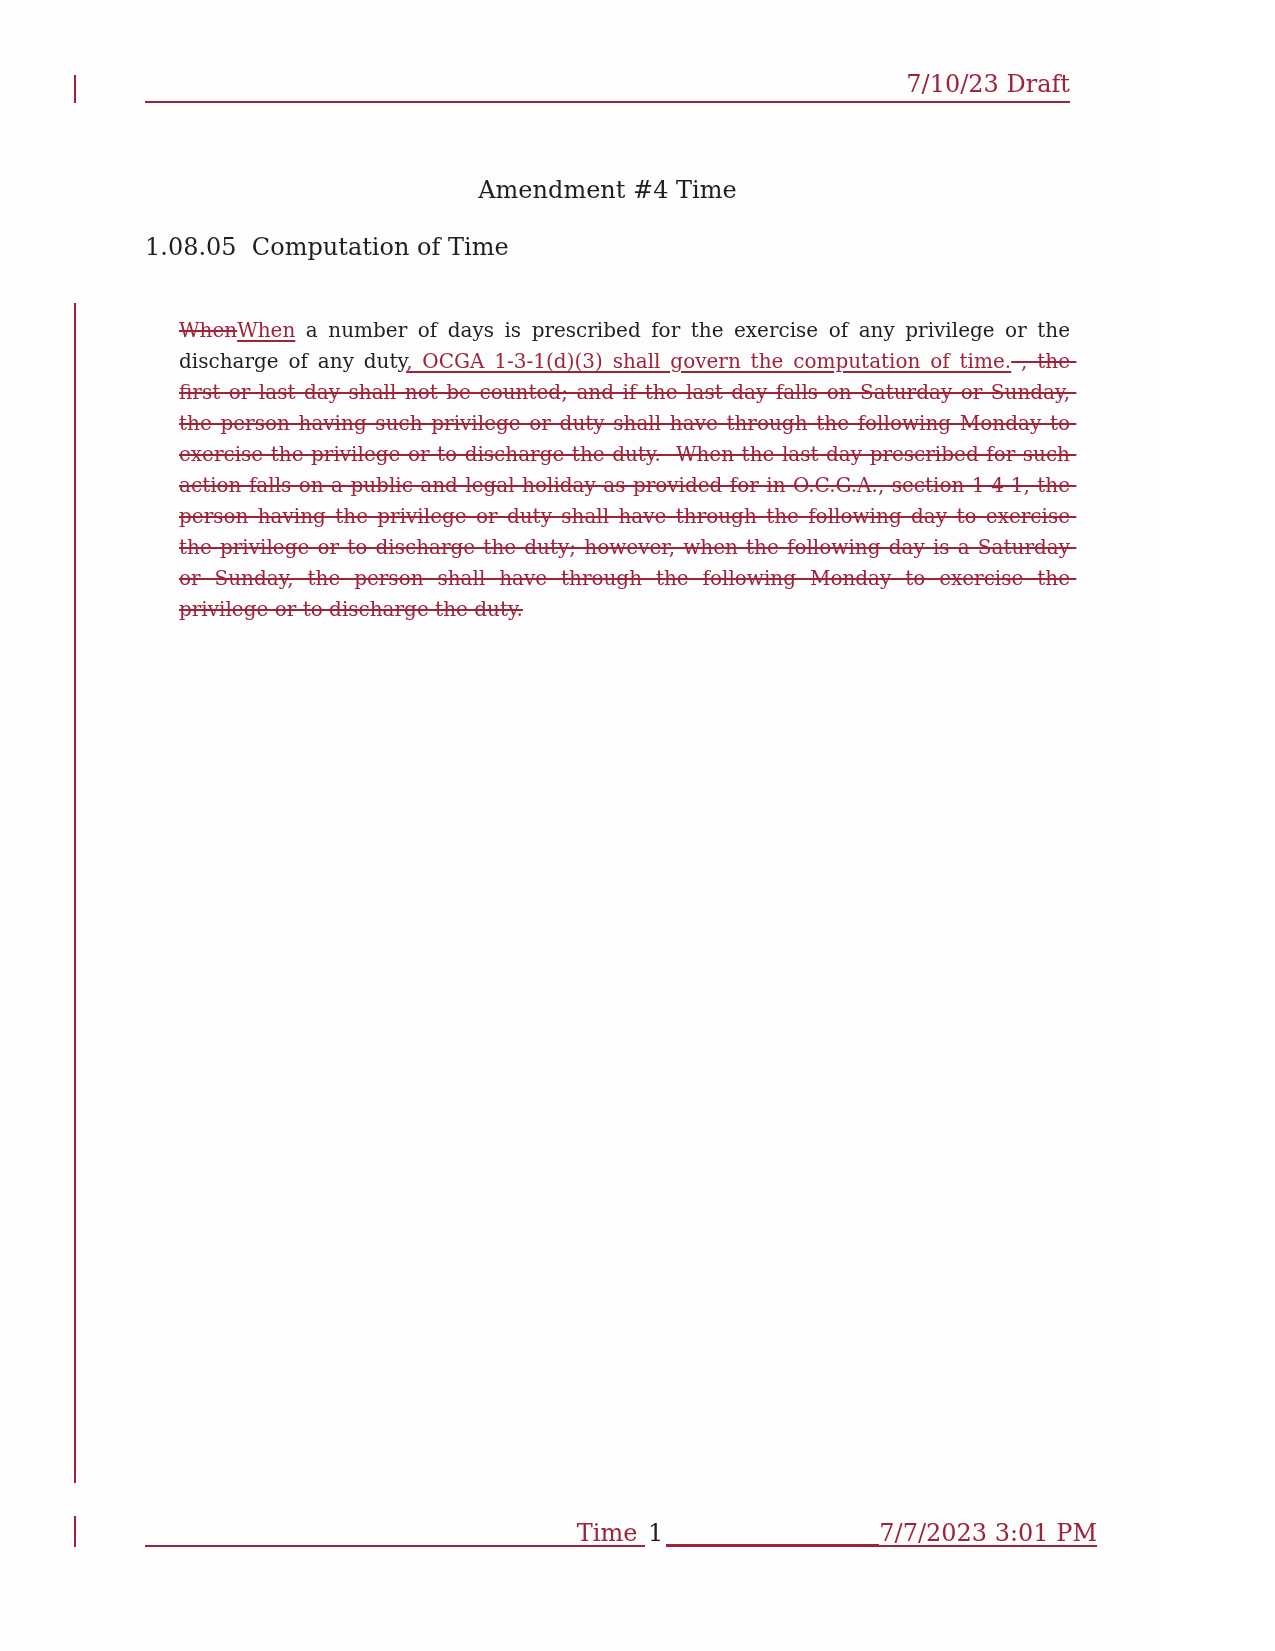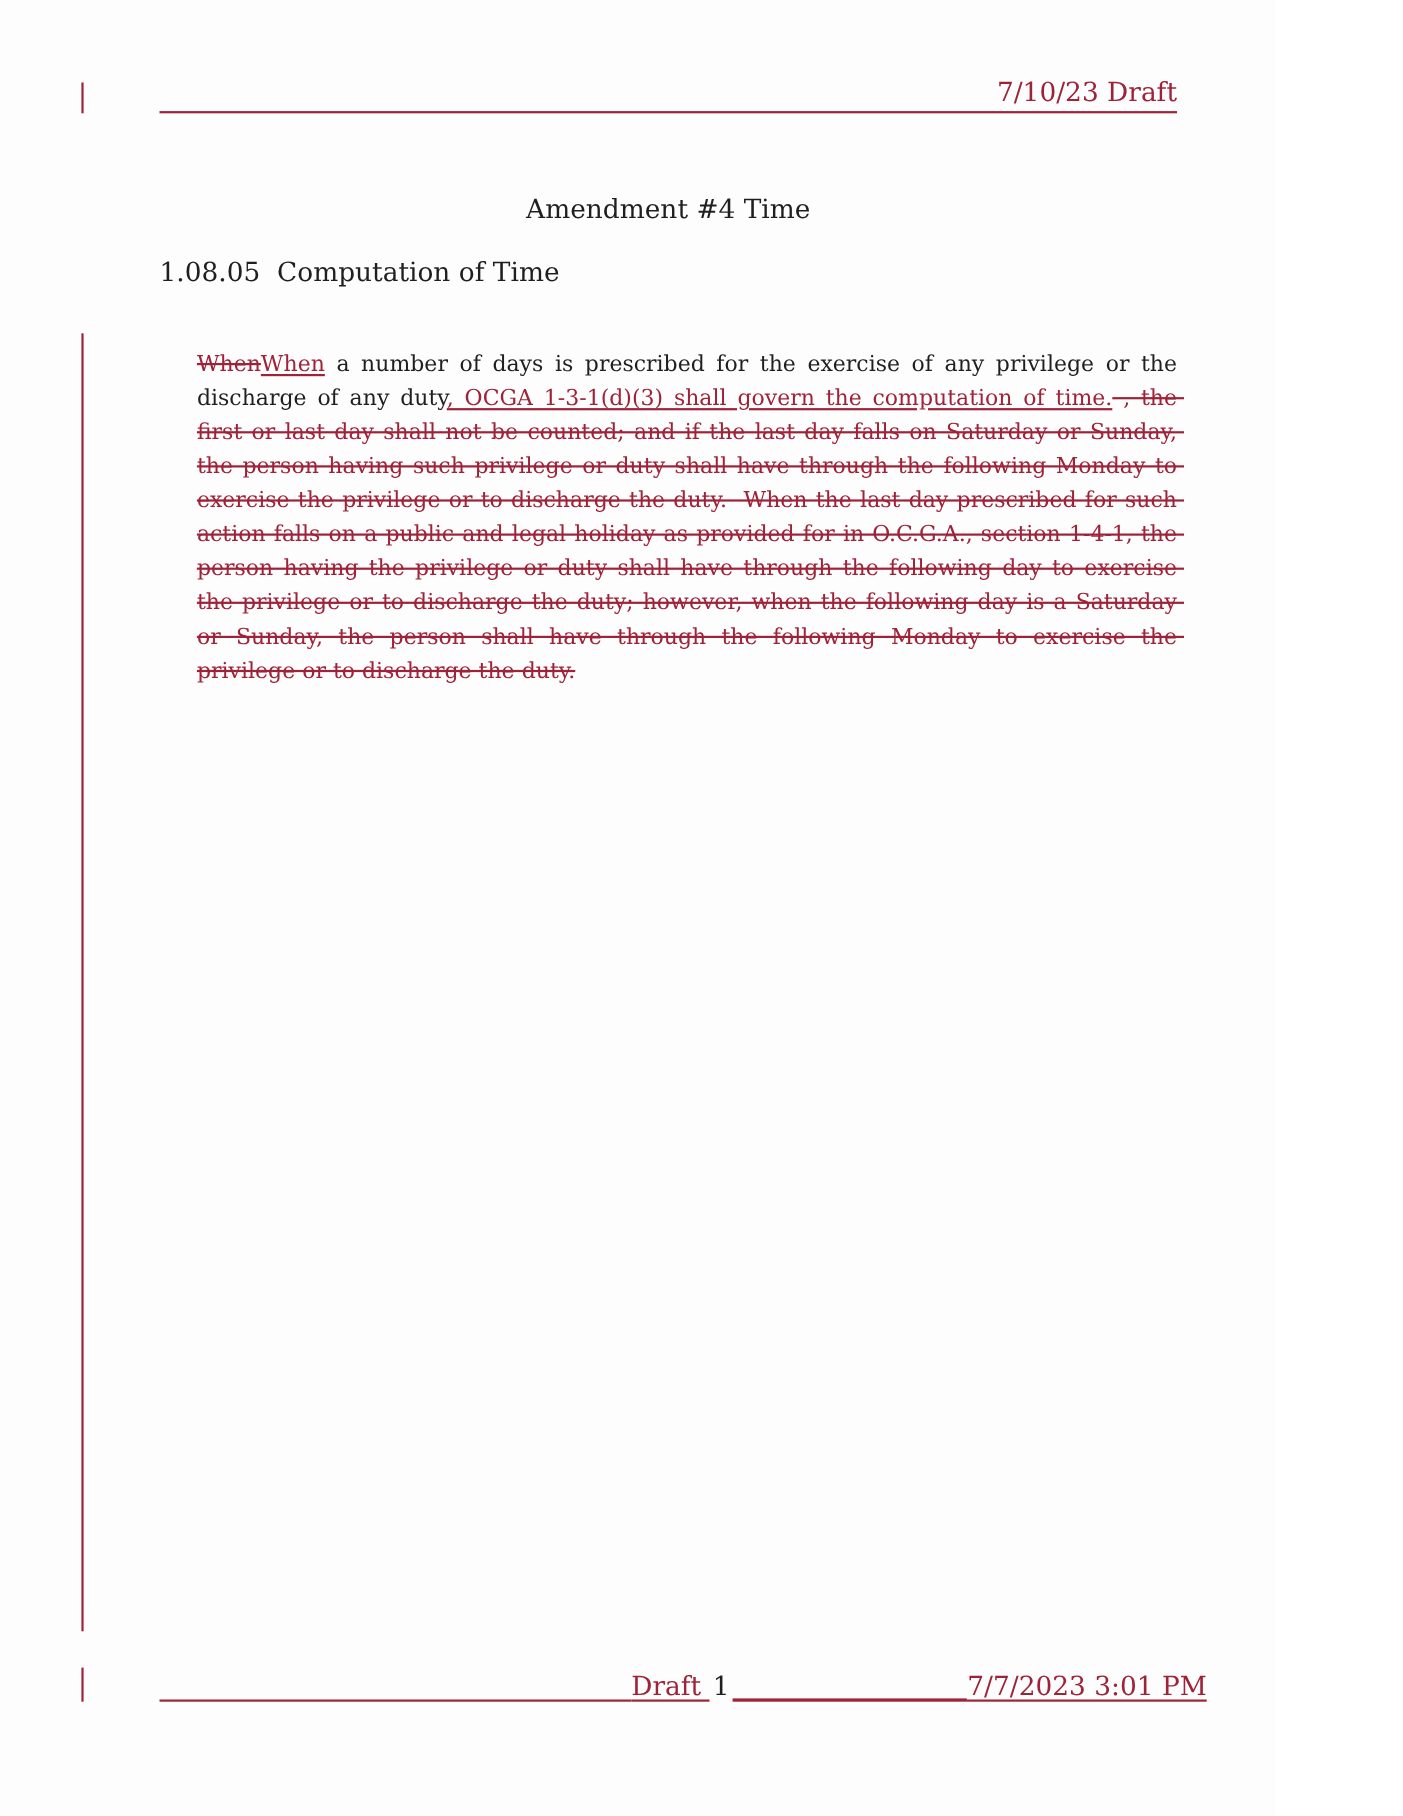--- a/index.html
+++ b/index.html
@@ -90,19 +90,19 @@
   </div>
 
   <div class="doc-title">Amendment #4 Time</div>
 
   <div class="section-heading">1.08.05  Computation of Time</div>
 
   <div class="body-paragraph"><span class="run-deleted">When</span><span class="run-inserted">When</span><span class="run-normal"> a number of days is prescribed for the exercise of any privilege or the discharge of any duty</span><span class="run-inserted">, OCGA 1-3-1(d)(3) shall govern the computation of time.</span><span class="run-deleted"> , the first or last day shall not be counted; and if the last day falls on Saturday or Sunday, the person having such privilege or duty shall have through the following Monday to exercise the privilege or to discharge the duty.  When the last day prescribed for such action falls on a public and legal holiday as provided for in O.C.G.A., section 1-4-1, the person having the privilege or duty shall have through the following day to exercise the privilege or to discharge the duty; however, when the following day is a Saturday or Sunday, the person shall have through the following Monday to exercise the privilege or to discharge the duty.</span></div>
 
   <div class="page-footer">
     <span class="f-lead"></span>
-    <span class="f-page">Draft </span>
+    <span class="f-page">Time </span>
     <span class="f-num">1</span>
     <span class="f-tab"></span>
     <span class="f-date">7/7/2023 3:01 PM</span>
   </div>
 
 </div>
 
 </body></html>

